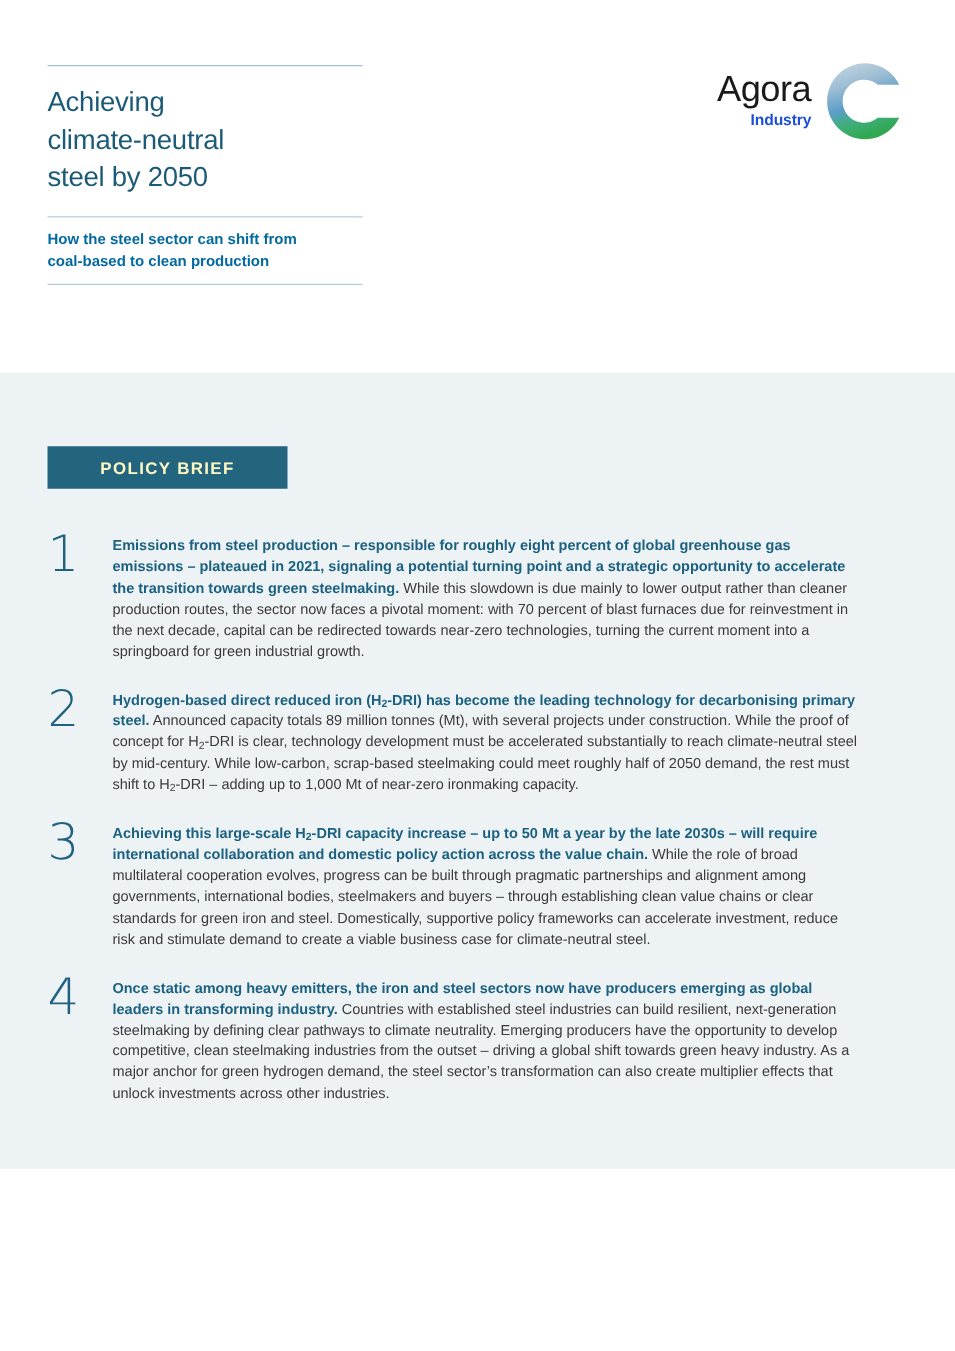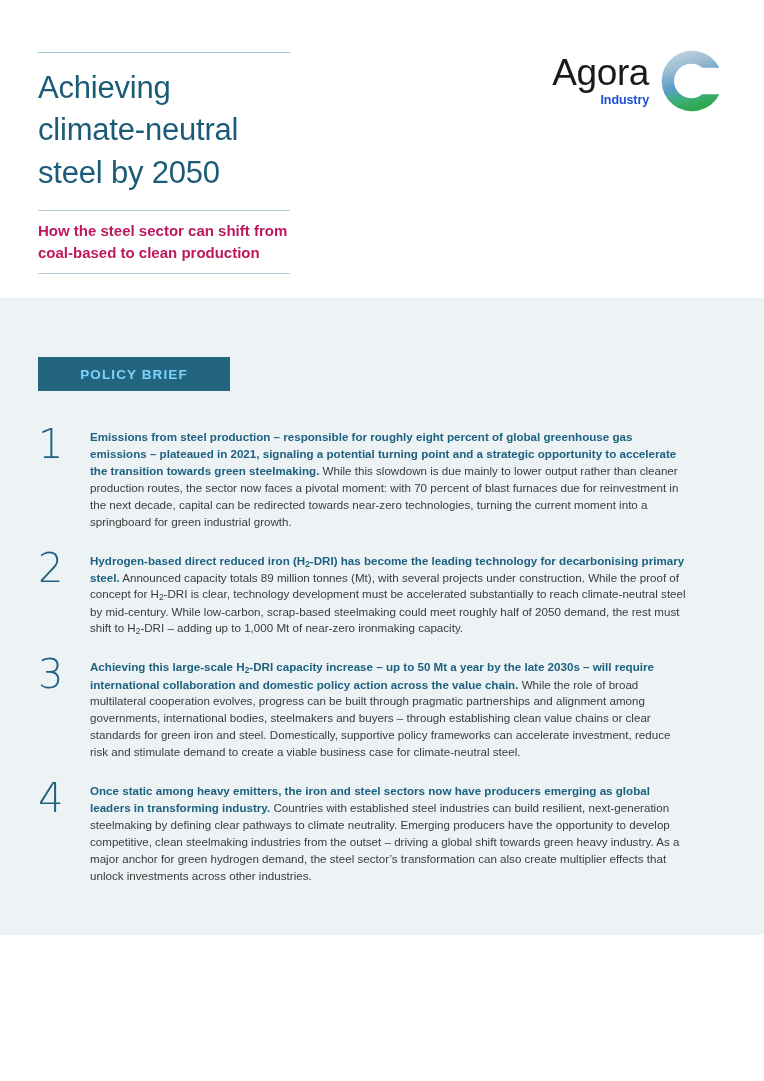--- a/index.html
+++ b/index.html
@@ -42,31 +42,31 @@
     height: 1px;
     background: #9fc0cf;
     width: 100%;
   }
   .rule.thin {
     background: #b3cdd9;
   }
 
   .doc-title {
     color: #1c5b77;
-    font-size: 31px;
+    font-size: 22px;
     line-height: 1.37;
     font-weight: 400;
     letter-spacing: -0.2px;
     margin: 14px 0 16px 0;
     white-space: pre-line;
   }
 
   .subtitle {
-    color: #be185d;
-    font-size: 15px;
+    color: #0369a1;
+    font-size: 12px;
     font-weight: bold;
     line-height: 1.45;
     margin: 9px 0 9px 0;
     white-space: pre-line;
   }
 
   
   .logo {
     position: absolute;
     right: 42px;
@@ -75,21 +75,21 @@
     align-items: center;
     gap: 7px;
   }
   .logo-word {
     text-align: right;
     line-height: 1;
     padding-bottom: 2px;
   }
   .logo-agora {
     display: block;
-    font-size: 37px;
+    font-size: 29px;
     color: #1a1a1a;
     font-weight: 400;
     letter-spacing: -0.4px;
     line-height: 1;
   }
   .logo-industry {
     display: block;
     font-size: 12.5px;
     color: #1d4ed8;
     font-weight: bold;
@@ -114,21 +114,21 @@
   }
 
   .badge {
     position: absolute;
     left: 38px;
     top: 59px;
     width: 192px;
     height: 34px;
     background: #236customized;
     background: #23657f;
-    color: #7dd3fc;
+    color: #fef9c3;
     font-size: 13.5px;
     font-weight: bold;
     letter-spacing: 1.1px;
     display: flex;
     align-items: center;
     justify-content: center;
     box-sizing: border-box;
   }
 
   .points {

